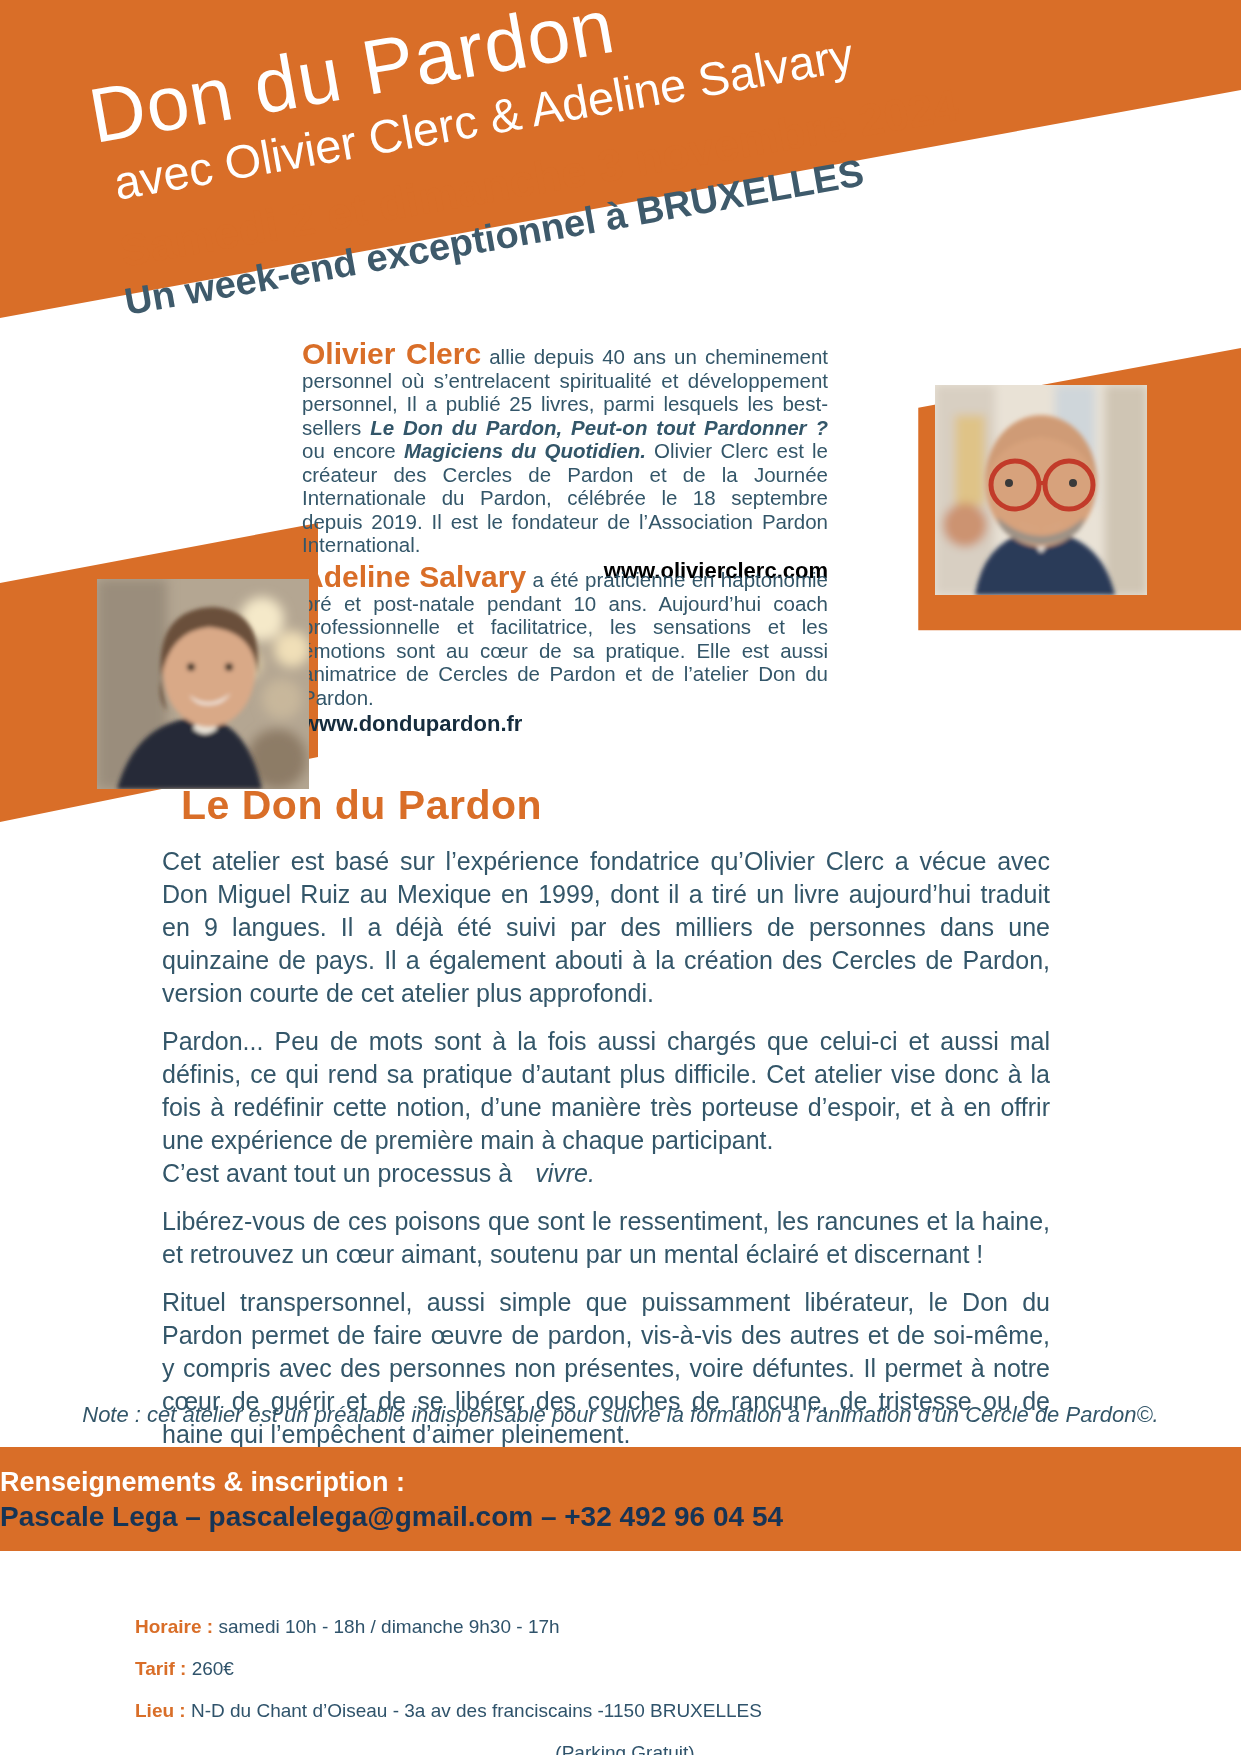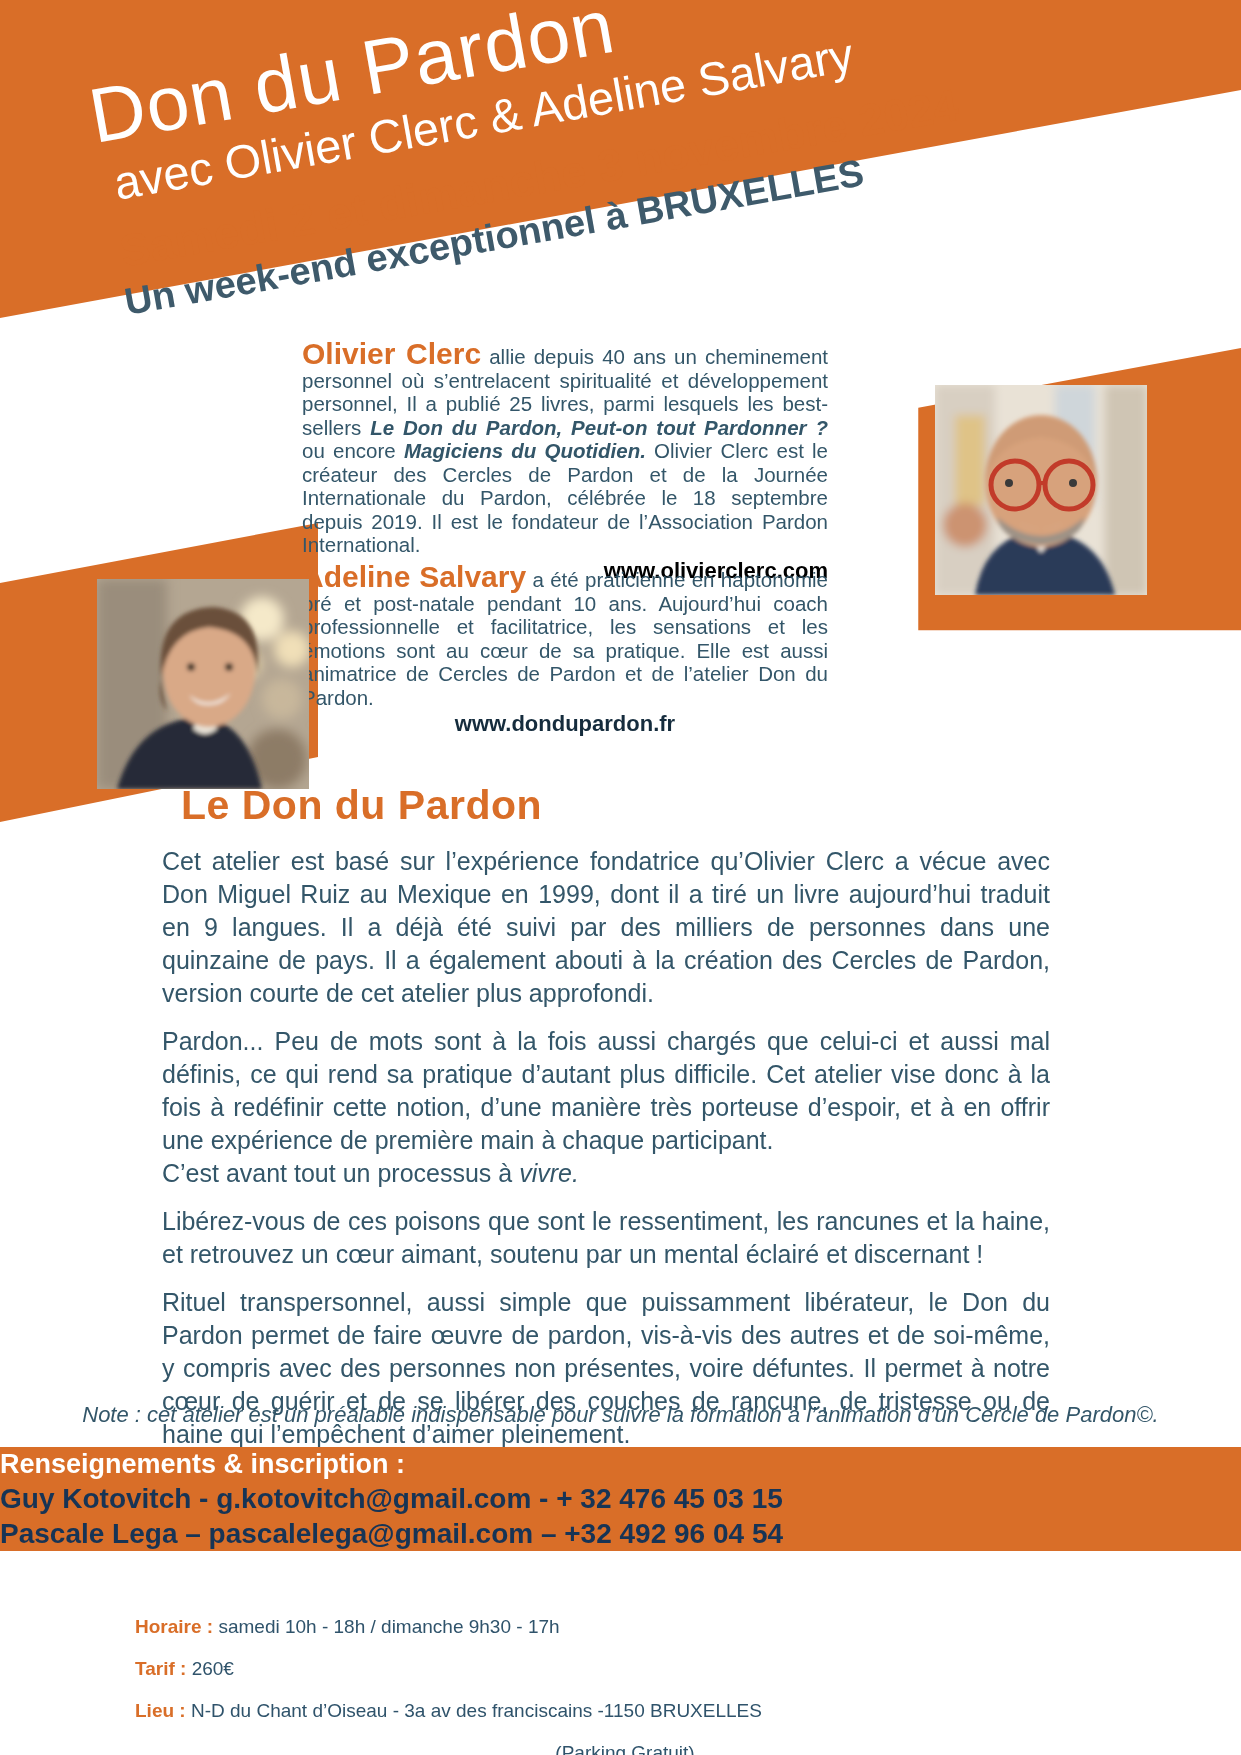--- a/index.html
+++ b/index.html
@@ -43,34 +43,34 @@
   .bio{
     position:absolute; left:302px; width:526px;
     font-size:20.5px; line-height:23.5px; text-align:justify;
     color:#335669; font-weight:400;
   }
   .bio-olivier{ top:342px; }
   .bio-adeline{ top:565px; }
   .bio-name{ color:#D96E28; font-weight:700; font-size:30px; line-height:inherit; }
   .bio-books{ font-weight:700; font-style:italic; }
   .bio-site-right{ text-align:right; color:#000000; font-weight:700; font-size:22px; margin-top:2px; cursor:pointer;}
-  .bio-site-left{ text-align:center; color:#152C3D; font-weight:700; font-size:22px; margin-top:3px; cursor:pointer;}
+  .bio-site-left{ text-align:left; color:#152C3D; font-weight:700; font-size:22px; margin-top:3px; cursor:pointer;}
 
   
   .main-heading{
     position:absolute; left:181px; top:782px; margin:0;
     color:#D96E28; font-size:41px; font-weight:700; letter-spacing:0.5px;text-align:right;
   }
   .body-text{
     position:absolute; left:162px; top:845px; width:888px;
     font-size:25px; line-height:33px; text-align:justify; color:#335669;
   }
   .body-text p{ margin:0 0 15px 0; }
   .body-text p.nogap{ margin-bottom:0; }
-  .it{ font-style:italic; }
+  .it{ font-style:italic;margin-left:16px; }
   .note{
     position:absolute; left:0; top:1402px; width:1241px; text-align:center;
     font-style:italic; font-size:22px; color:#335669;
   }
 
   
   .contact-band{
     position:absolute; left:0; top:1447px; width:1241px; height:104px;
     background:#D96E28; z-index:1;
     display:flex; flex-direction:column; justify-content:center; align-items:flex-start;
@@ -183,21 +183,20 @@
     <p class="nogap">Pardon... Peu de mots sont à la fois aussi chargés que celui-ci et aussi mal définis, ce qui rend sa pratique d’autant plus difficile. Cet atelier vise donc à la fois à redéfinir cette notion, d’une manière très porteuse d’espoir, et à en offrir une expérience de première main à chaque participant.</p>
     <p><span>C’est avant tout un processus à </span><span class="it">vivre.</span></p>
     <p>Libérez-vous de ces poisons que sont le ressentiment, les rancunes et la haine, et retrouvez un cœur aimant, soutenu par un mental éclairé et discernant !</p>
     <p>Rituel transpersonnel, aussi simple que puissamment libérateur, le Don du Pardon permet de faire œuvre de pardon, vis-à-vis des autres et de soi-même, y compris avec des personnes non présentes, voire défuntes. Il permet à notre cœur de guérir et de se libérer des couches de rancune, de tristesse ou de haine qui l’empêchent d’aimer pleinement.</p>
   </div>
 
   <div class="note">Note : cet atelier est un préalable indispensable pour suivre la formation à l’animation d’un Cercle de Pardon©.</div>
 
   <div class="contact-band">
     <div class="contact-heading">Renseignements &amp; inscription :</div>
-    <div class="contact-line">Guy Kotovitch - g.kotovitch@gmail.com - + 32 476 45 03 15</div>
     <div class="contact-line">Pascale Lega – pascalelega@gmail.com – +32 492 96 04 54</div>
   </div>
 
   <div class="details">
     <div><span class="detail-label">Horaire :</span><span class="detail-value"> samedi 10h - 18h / dimanche 9h30 - 17h</span></div>
     <div><span class="detail-label">Tarif :</span><span class="detail-value"> 260€</span></div>
     <div><span class="detail-label">Lieu :</span><span class="detail-value"> N-D du Chant d’Oiseau - 3a av des franciscains -1150 BRUXELLES</span></div>
     <div class="parking">(Parking Gratuit)</div>
   </div>
 

